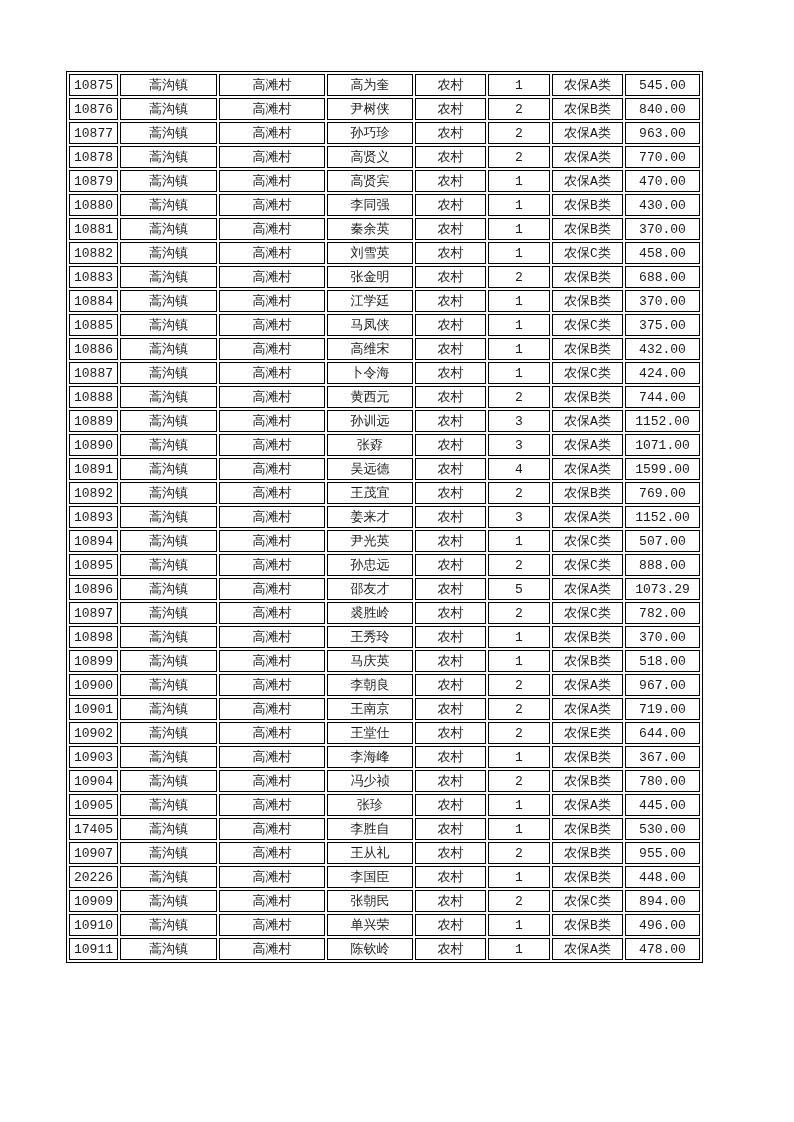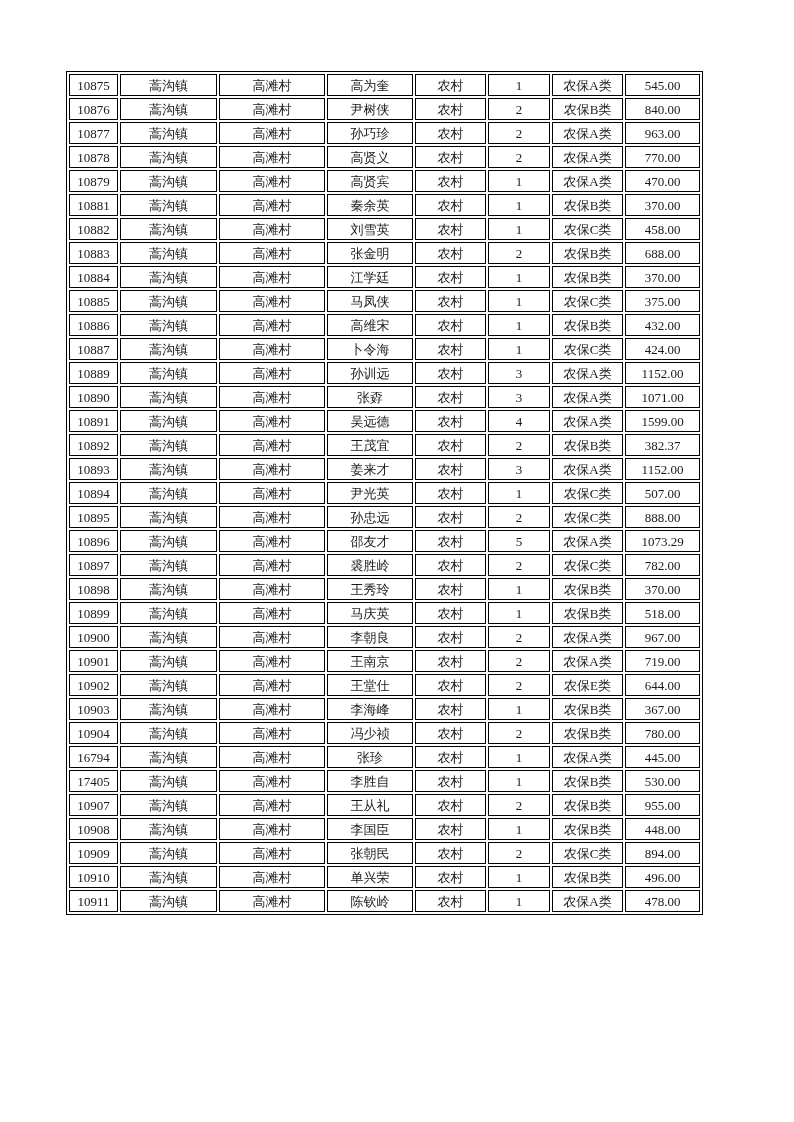--- a/index.html
+++ b/index.html
@@ -7,21 +7,21 @@
     padding: 0;
     background: #e8e8e8;
   }
   .page {
     position: relative;
     width: 794px;
     height: 1122px;
     margin: 0 auto;
     background: #ffffff;
     overflow: hidden;
-    font-family: Liberation Serif, serif;
+    font-family: Liberation Mono, monospace;
     color: #1a1a1a;
   }
   table.records {
     position: absolute;
     left: 66px;
     top: 71px;
     width: 635px;
     border-collapse: separate;
     border-spacing: 2px;
     table-layout: fixed;
@@ -108,20 +108,30 @@
           <td>10879</td>
           <td>蒿沟镇</td>
           <td>高滩村</td>
           <td>高贤宾</td>
           <td>农村</td>
           <td>1</td>
           <td>农保A类</td>
           <td>470.00</td>
         </tr>
         <tr>
+          <td>10880</td>
+          <td>蒿沟镇</td>
+          <td>高滩村</td>
+          <td>李同强</td>
+          <td>农村</td>
+          <td>1</td>
+          <td>农保B类</td>
+          <td>430.00</td>
+        </tr>
+        <tr>
           <td>10881</td>
           <td>蒿沟镇</td>
           <td>高滩村</td>
           <td>秦余英</td>
           <td>农村</td>
           <td>1</td>
           <td>农保B类</td>
           <td>370.00</td>
         </tr>
         <tr>
@@ -178,20 +188,30 @@
           <td>10887</td>
           <td>蒿沟镇</td>
           <td>高滩村</td>
           <td>卜令海</td>
           <td>农村</td>
           <td>1</td>
           <td>农保C类</td>
           <td>424.00</td>
         </tr>
         <tr>
+          <td>10888</td>
+          <td>蒿沟镇</td>
+          <td>高滩村</td>
+          <td>黄西元</td>
+          <td>农村</td>
+          <td>2</td>
+          <td>农保B类</td>
+          <td>744.00</td>
+        </tr>
+        <tr>
           <td>10889</td>
           <td>蒿沟镇</td>
           <td>高滩村</td>
           <td>孙训远</td>
           <td>农村</td>
           <td>3</td>
           <td>农保A类</td>
           <td>1152.00</td>
         </tr>
         <tr>
@@ -215,21 +235,21 @@
           <td>1599.00</td>
         </tr>
         <tr>
           <td>10892</td>
           <td>蒿沟镇</td>
           <td>高滩村</td>
           <td>王茂宜</td>
           <td>农村</td>
           <td>2</td>
           <td>农保B类</td>
-          <td>382.37</td>
+          <td>769.00</td>
         </tr>
         <tr>
           <td>10893</td>
           <td>蒿沟镇</td>
           <td>高滩村</td>
           <td>姜来才</td>
           <td>农村</td>
           <td>3</td>
           <td>农保A类</td>
           <td>1152.00</td>
@@ -338,21 +358,21 @@
           <td>10904</td>
           <td>蒿沟镇</td>
           <td>高滩村</td>
           <td>冯少祯</td>
           <td>农村</td>
           <td>2</td>
           <td>农保B类</td>
           <td>780.00</td>
         </tr>
         <tr>
-          <td>16794</td>
+          <td>10905</td>
           <td>蒿沟镇</td>
           <td>高滩村</td>
           <td>张珍</td>
           <td>农村</td>
           <td>1</td>
           <td>农保A类</td>
           <td>445.00</td>
         </tr>
         <tr>
           <td>17405</td>
@@ -368,21 +388,21 @@
           <td>10907</td>
           <td>蒿沟镇</td>
           <td>高滩村</td>
           <td>王从礼</td>
           <td>农村</td>
           <td>2</td>
           <td>农保B类</td>
           <td>955.00</td>
         </tr>
         <tr>
-          <td>10908</td>
+          <td>20226</td>
           <td>蒿沟镇</td>
           <td>高滩村</td>
           <td>李国臣</td>
           <td>农村</td>
           <td>1</td>
           <td>农保B类</td>
           <td>448.00</td>
         </tr>
         <tr>
           <td>10909</td>

